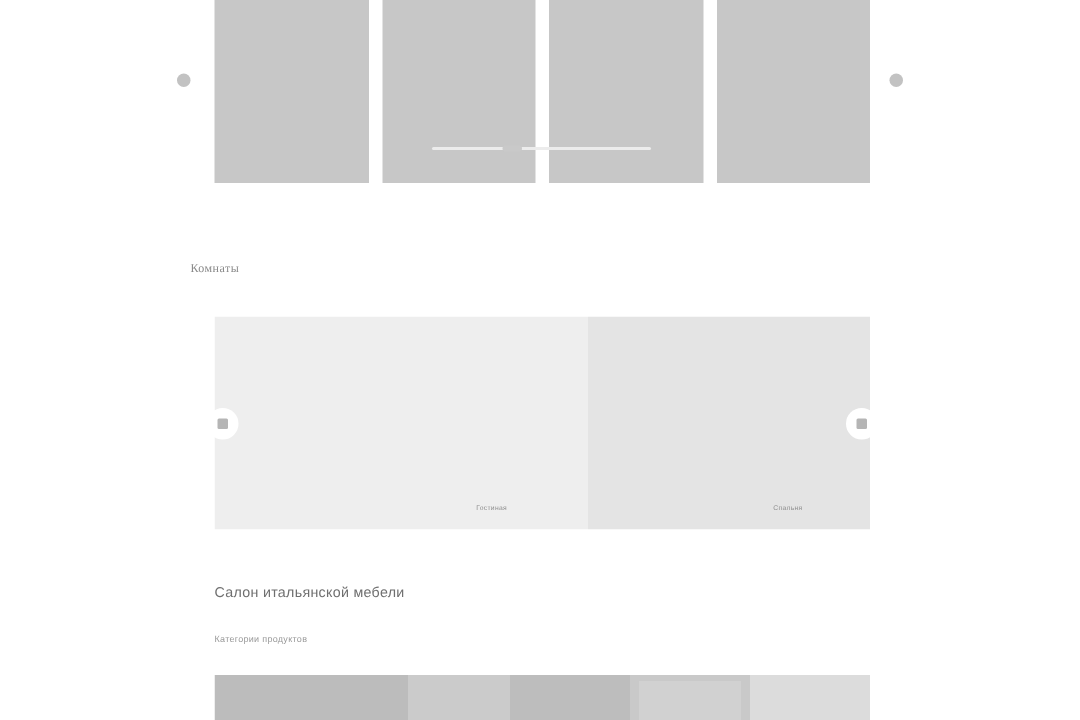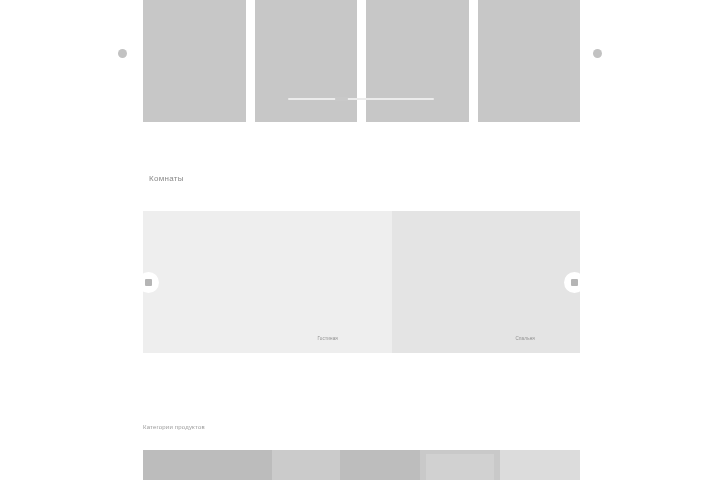--- a/index.html
+++ b/index.html
@@ -63,25 +63,26 @@
     position: absolute;
     left: 46px; top: -1px;
     width: 13px; height: 4px;
     background: #c9c9c9;
     border-radius: 2px;
   }
 
   
   .rooms-heading {
     position: absolute;
-    left: 149px; top: 174px;
+    left: 127px; top: 174px;
     font-size: 8px;
     letter-spacing: 0.3px;
     color: #8a8a8a;
     white-space: nowrap;
+    font-family: Liberation Serif, serif;
   }
 
   
   .banner {
     position: absolute;
     left: 143px; top: 211px;
     width: 437px; height: 142px;
     display: flex;
     overflow: hidden;
   }
@@ -194,20 +195,21 @@
     </div>
   </div>
 
   <div class="banner-arrow prev">
     <span class="glyph"></span>
   </div>
   <div class="banner-arrow next">
     <span class="glyph"></span>
   </div>
 
+  <div class="site-title">Салон итальянской мебели</div>
 
   <div class="categories-subheading">Категории продуктов</div>
 
   <div class="category-strip">
     <div class="category-tile" style="background: rgb(188, 188, 188); width: 129px;"></div>
     <div class="category-tile" style="background: rgb(203, 203, 203); width: 68px;"></div>
     <div class="category-tile" style="background: rgb(189, 189, 189); width: 80px;"></div>
     <div class="category-tile" style="background: rgb(201, 201, 201); width: 80px;">
       <span class="inner-box"></span>
     </div>

